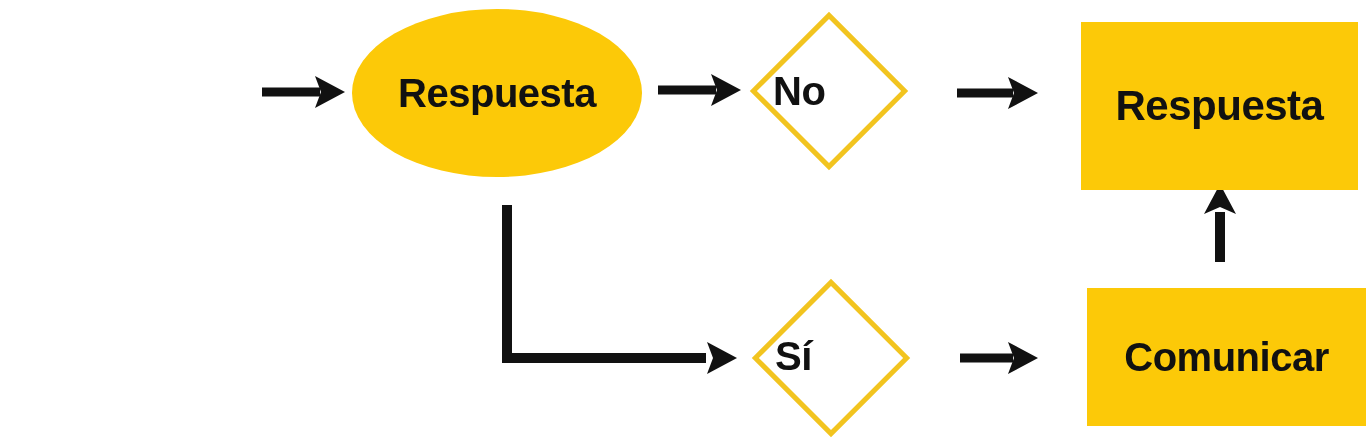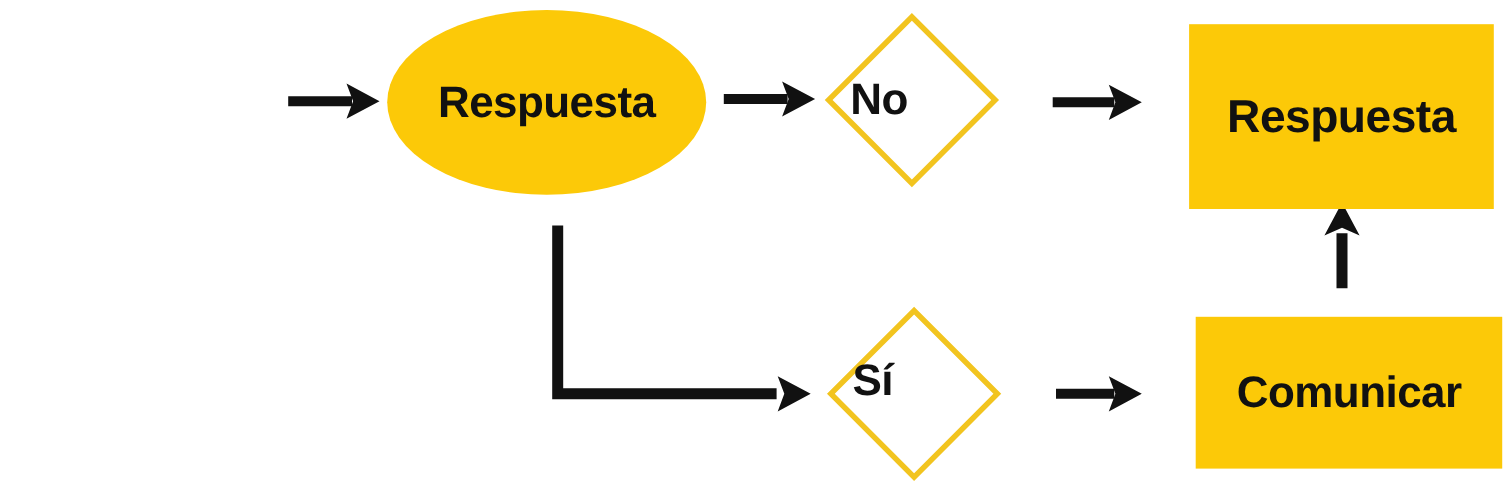--- a/index.html
+++ b/index.html
@@ -61,21 +61,21 @@
     justify-content:flex-start;
     font-size:40px;
     letter-spacing:-0.5px;
   }
   #consulta{left:5px;top:50px;width:222px;height:83px;font-size:42px;}
   #necesita{left:352px;top:9px;width:290px;height:168px;}
   #no-diamond{left:773px;top:35px;}
   #no-label{left:773px;top:63px;width:112px;height:56px;}
   #respuesta{left:1081px;top:22px;width:277px;height:168px;font-size:42px;}
   #si-diamond{left:775px;top:302px;}
-  #si-label{left:775px;top:318px;width:112px;height:56px;}
+  #si-label{left:775px;top:328px;width:112px;height:56px;}
   #comunicar{left:1087px;top:288px;width:279px;height:138px;line-height:1.15;}
   .shaft{stroke:var(--arrow-black);fill:none;}
   .head{fill:var(--arrow-black);stroke:none;}
 </style>
 </head>
 <body>
 
 <div class="canvas">
 
   <svg class="arrow-layer" viewBox="0 0 1366 448">

